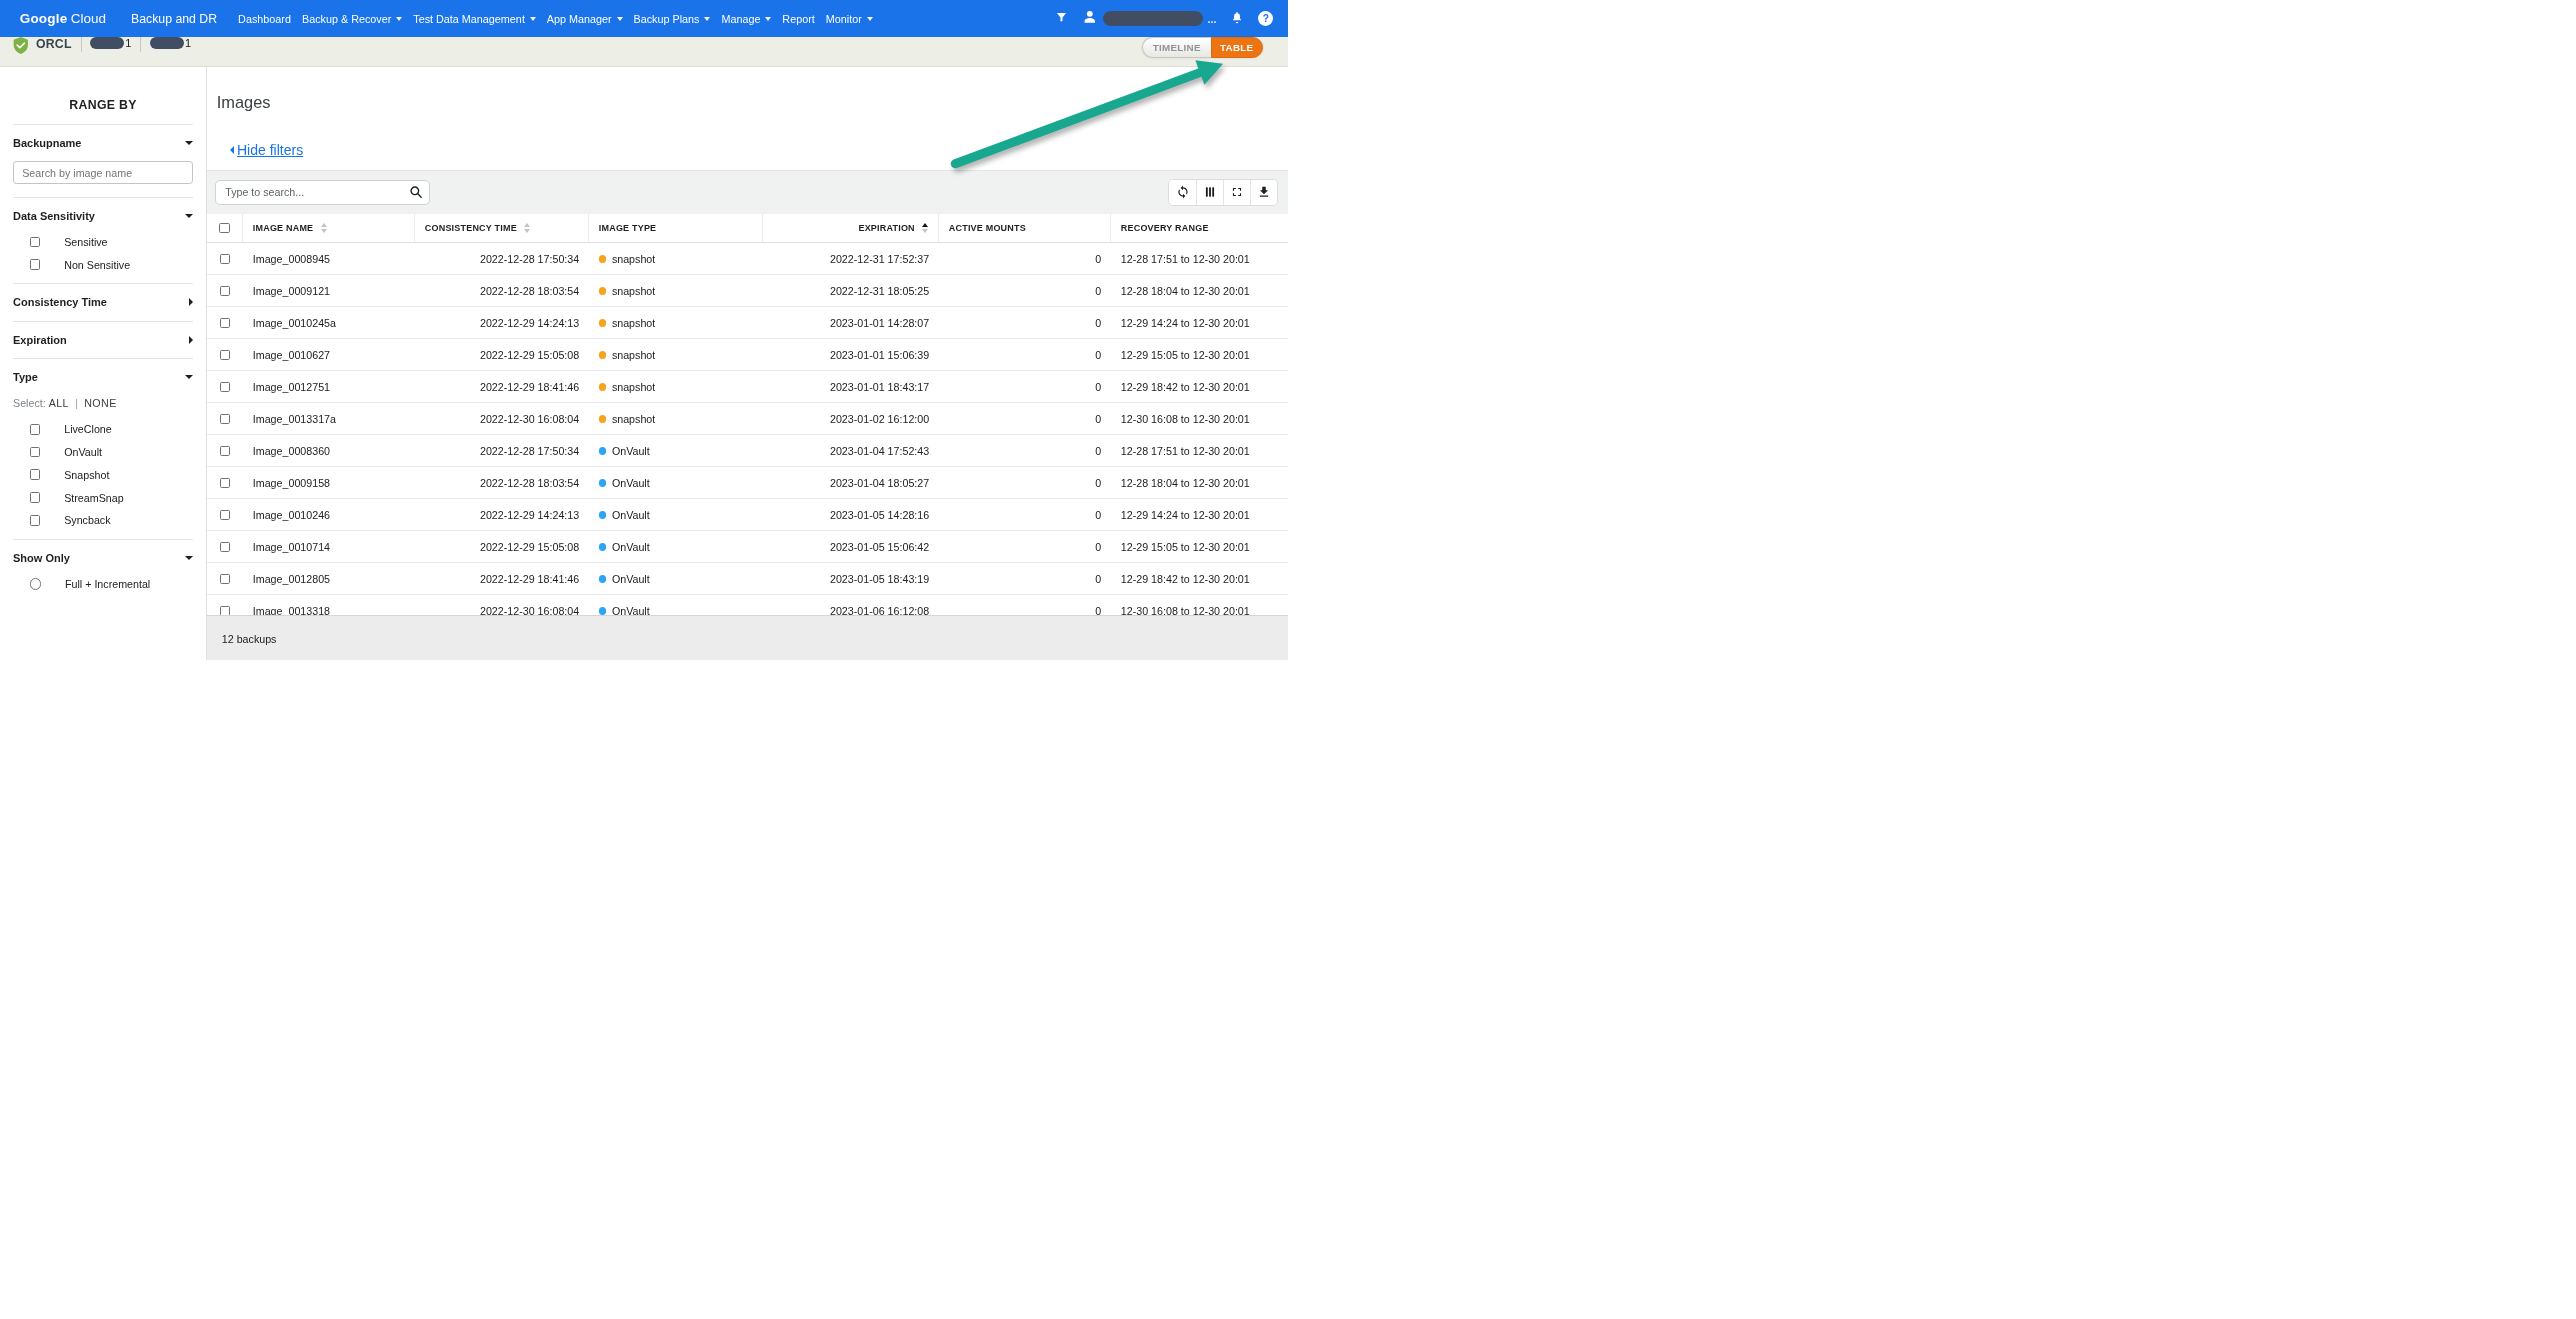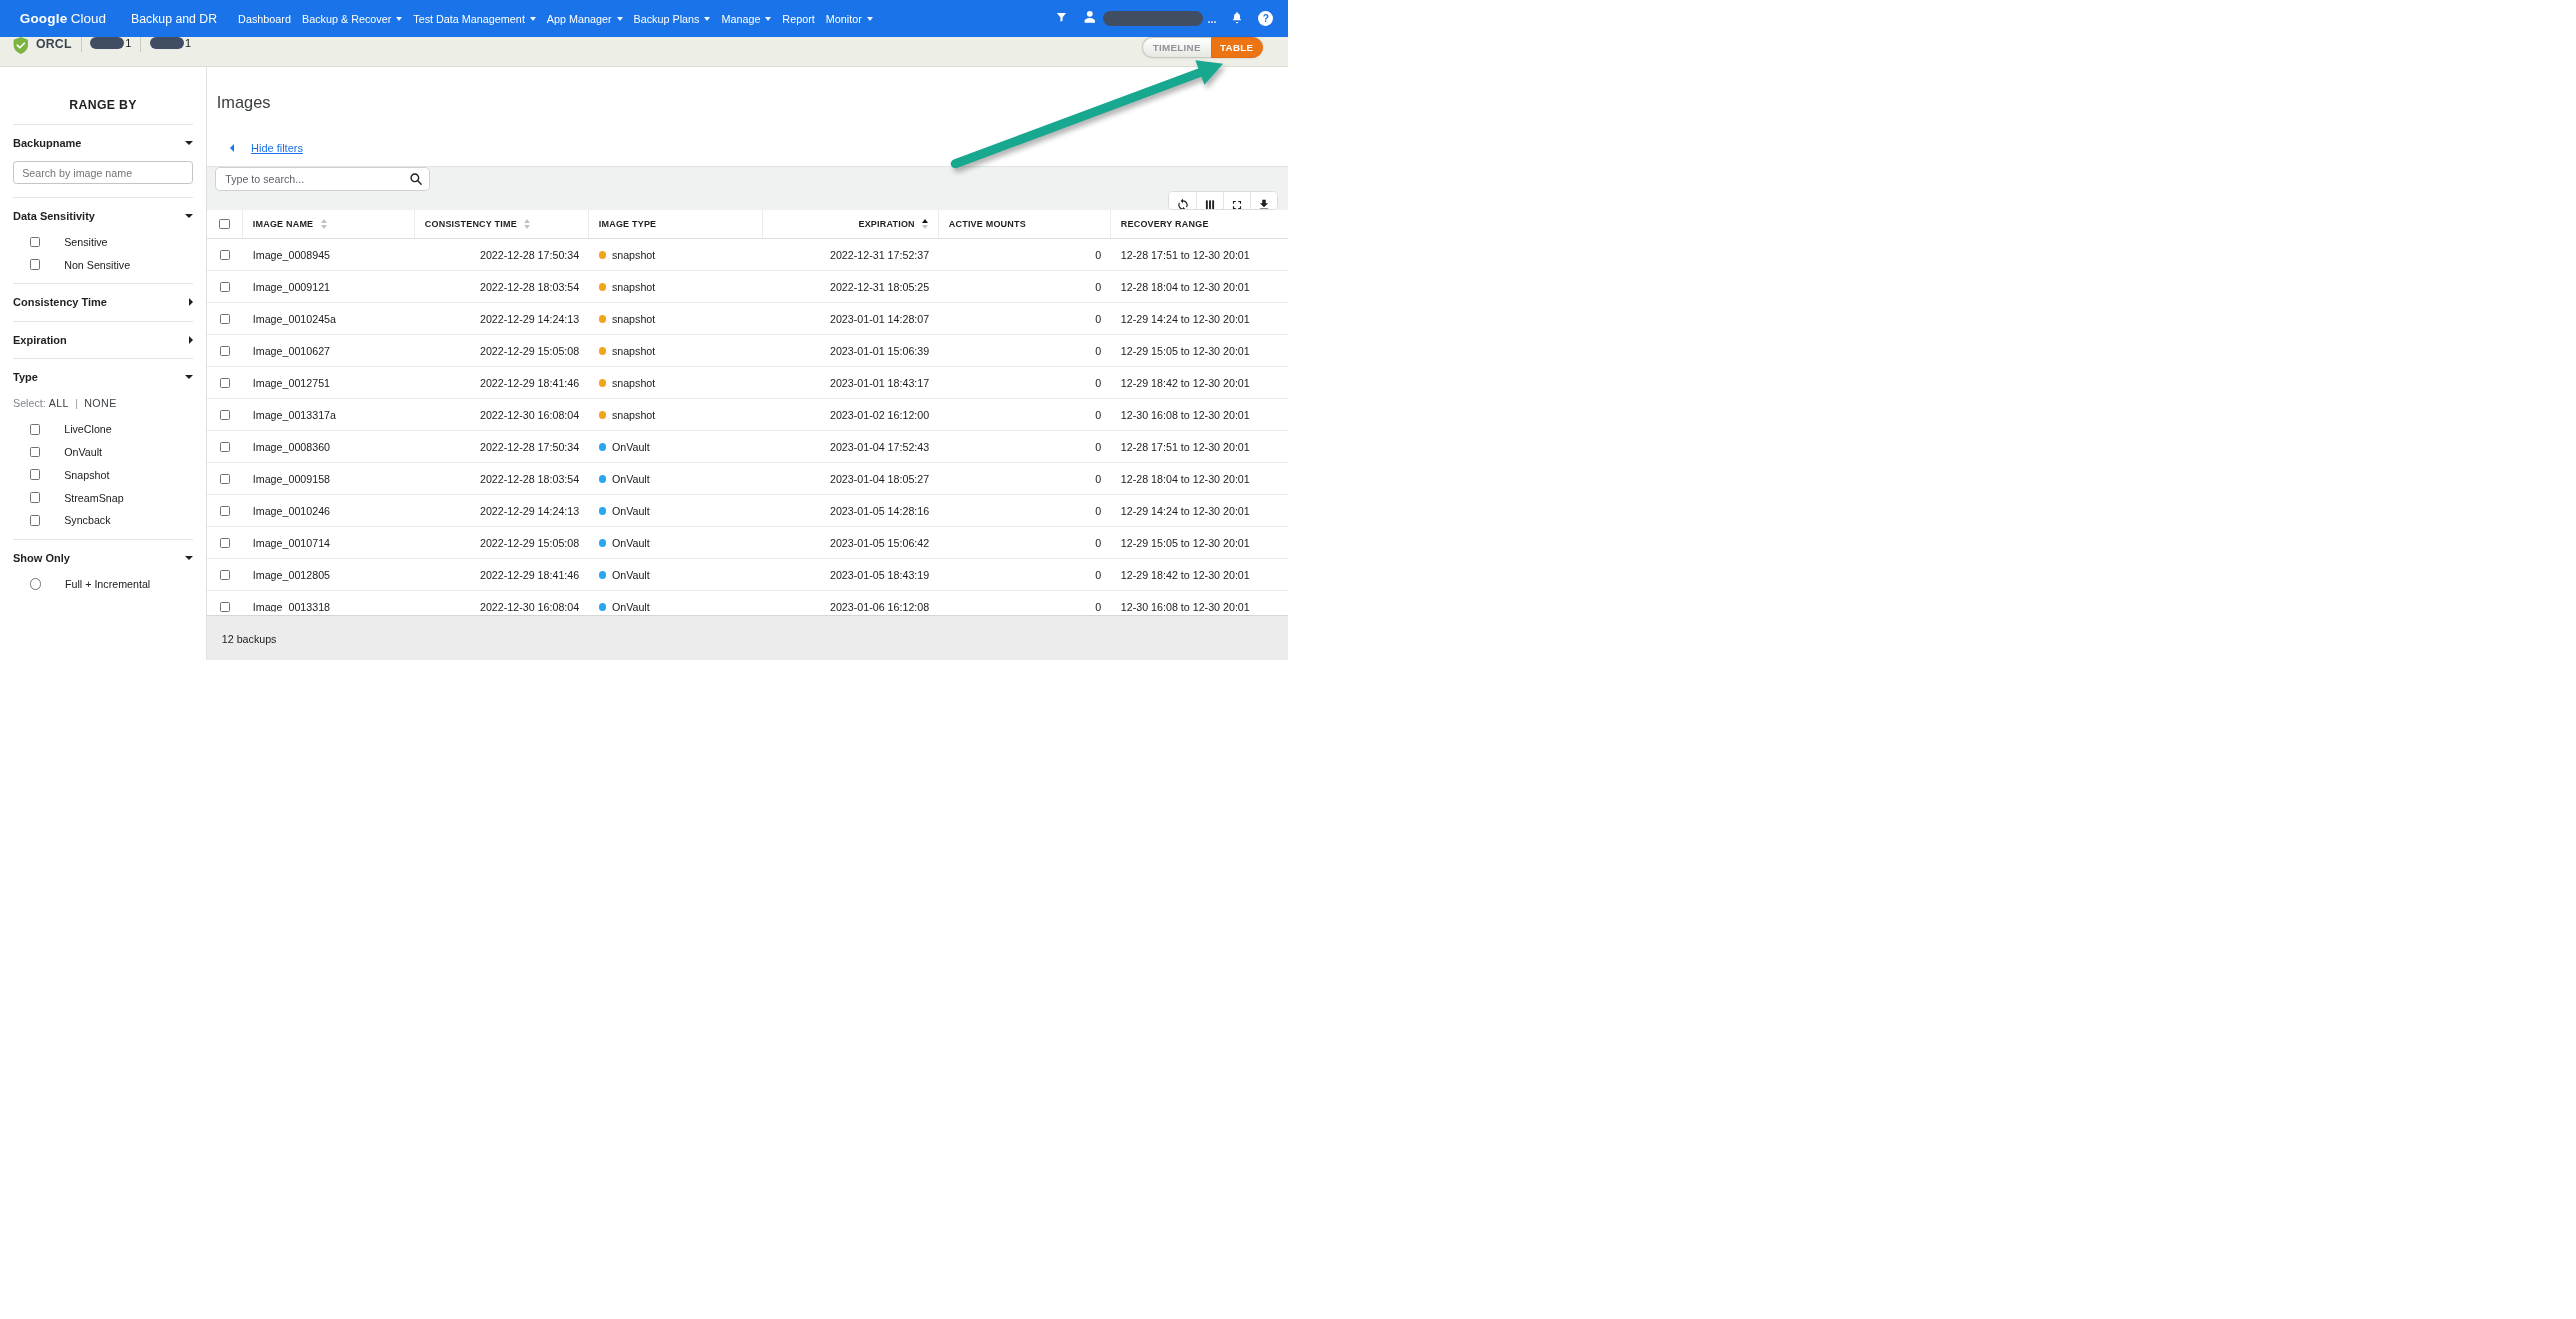--- a/index.html
+++ b/index.html
@@ -58,26 +58,26 @@
   .check-row:first-of-type { margin-top: 14px; }
   .checkbox { width: 10.7px; height: 10.7px; border: 1.6px solid #6E7276; border-radius: 1.6px; background: #fff; flex: 0 0 auto; }
   .radio { width: 11.5px; height: 11.5px; border: 1.6px solid #6E7276; border-radius: 50%; background: #fff; flex: 0 0 auto; }
   .check-label { font-size: 10.7px; color: #202124; }
   .select-line { margin: 14px 0 0 13px; font-size: 10.7px; color: #80868B; }
   .select-line .sel-link { color: #3C4043; cursor: pointer; letter-spacing: 0.4px; }
   .select-line .sel-sep { color: #9AA0A6; margin: 0 3.3px; }
 
   
   .page-title { margin: 25.4px 0 0 9.8px; font-size: 16.4px; font-weight: 400; color: #3C4043; line-height: 21px; }
-  .hide-filters { display: inline-flex; align-items: center; gap: 17px; margin: 29.5px 0 11.5px 23px;
-    color: #1A73E8; font-size: 11px; text-decoration: underline; cursor: pointer; }
+  .hide-filters { display: inline-flex; align-items: center; gap: 3px; margin: 29.5px 0 11.5px 23px;
+    color: #1A73E8; font-size: 14px; text-decoration: underline; cursor: pointer; }
   .left-tri { width: 0; height: 0; border-top: 4.1px solid transparent; border-bottom: 4.1px solid transparent; border-right: 4.9px solid #1A73E8; }
 
   .panel { background: #F0F1F1; border-top: 0.8px solid #E2E3E3; }
-  .panel-toolbar { height: 43px; display: flex; padding: 0 9.8px 0 8.2px; flex-direction: column; }
+  .panel-toolbar { height: 43px; display: flex; align-items: center; padding: 0 9.8px 0 8.2px; }
   .search-wrap { position: relative; width: 215px; }
   .search-input { width: 100%; height: 24.6px; border: 0.8px solid #CFD1D2; border-radius: 4.9px; background: #fff;
     padding: 0 26px 0 9px; font-size: 10.7px; font-family: "Liberation Sans", sans-serif; color: #202124; outline: none; }
   .search-input::placeholder { color: #5F6368; }
   .search-icon { position: absolute; right: 7.4px; top: 4.9px; }
   .btn-group { margin-left: auto; display: flex; border: 0.8px solid #DADCE0; border-radius: 4.9px; overflow: hidden; background: #fff; }
   .tool-btn { width: 27px; height: 24.6px; display: grid; place-items: center; background: #fff; border: none;
     border-left: 0.8px solid #E3E4E6; cursor: pointer; }
   .tool-btn:first-child { border-left: none; }
 

